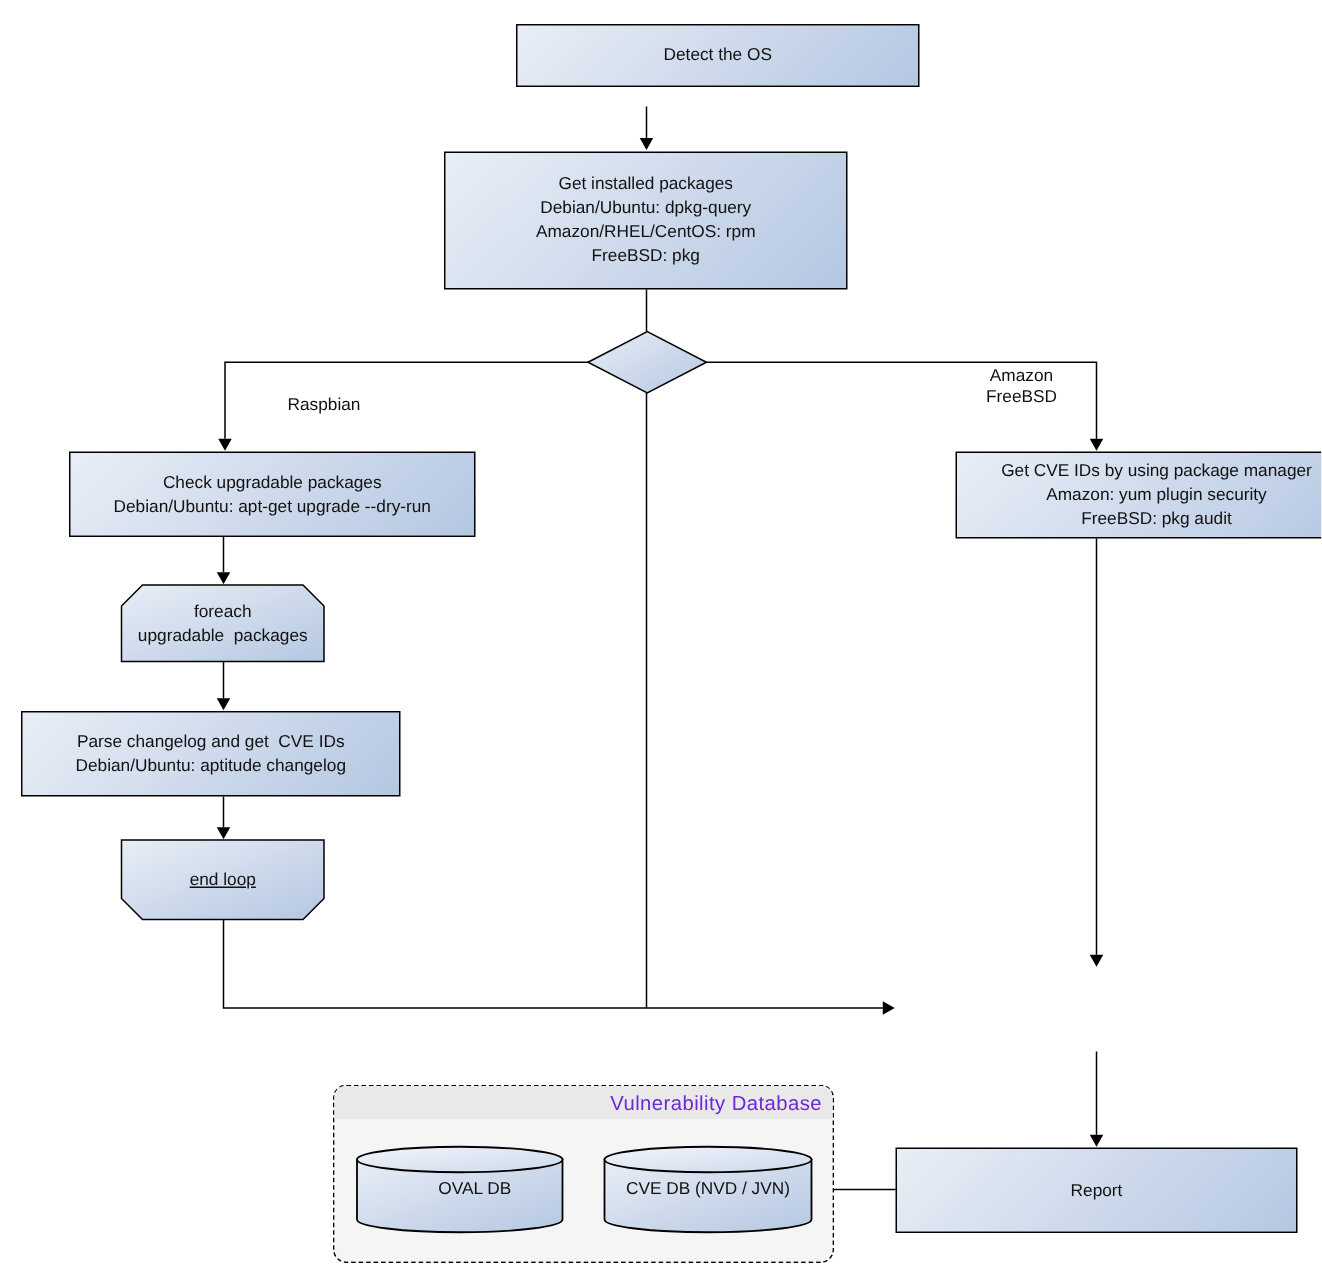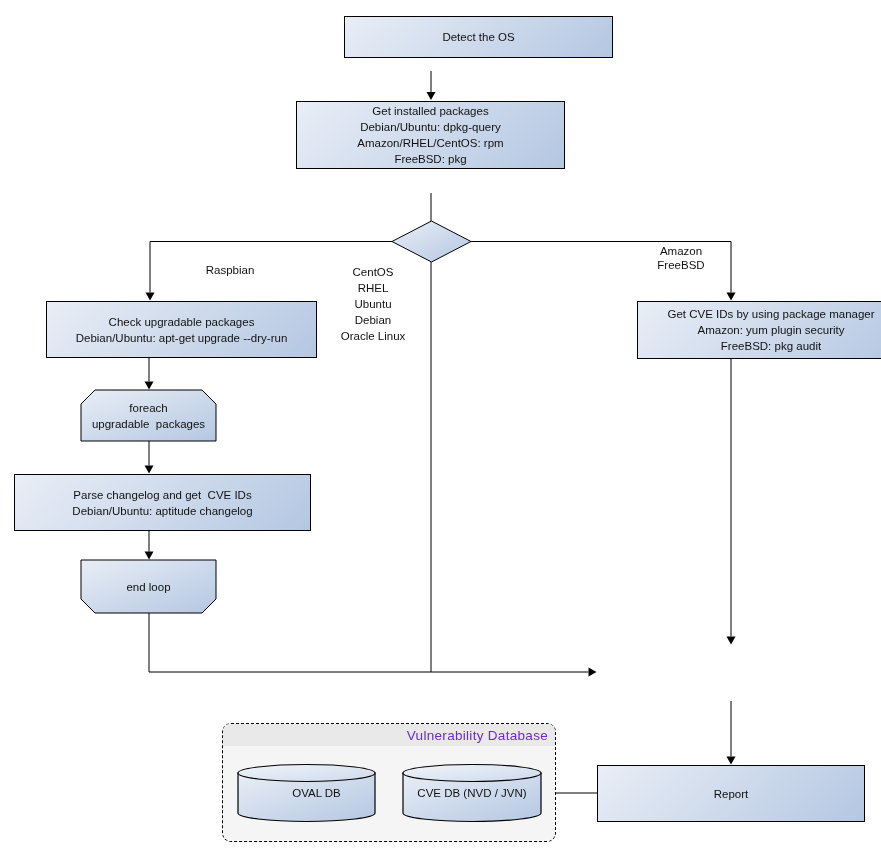--- a/index.html
+++ b/index.html
@@ -99,50 +99,45 @@
     </g>
 
     <g stroke="#000000" stroke-width="1.2">
       <path d="M403 773 v40 a69 8.5 0 0 0 138 0 v-40 z" fill="url(#gradNode)"></path>
       <ellipse cx="472" cy="773" rx="69" ry="8.5" fill="url(#gradEll)"></ellipse>
     </g>
   </svg>
 
   <div class="node" style="left:296px;top:16px;width:269px;height:42px;margin-left:48px;">Detect the OS</div>
 
-  <div class="node" style="left:296px;top:101px;width:269px;height:68px;">Get installed packages
+  <div class="node" style="left:296px;top:101px;width:269px;height:92px;">Get installed packages
 Debian/Ubuntu: dpkg-query
 Amazon/RHEL/CentOS: rpm
 FreeBSD: pkg</div>
 
   <div class="node" style="left:14px;top:301px;width:271px;height:57px;margin-left:32px;">Check upgradable packages
 Debian/Ubuntu: apt-get upgrade --dry-run</div>
 
-  <div class="node" style="left:14px;top:474px;width:297px;height:57px;">Parse changelog and get  CVE IDs
+  <div class="node" style="left:14px;top:474px;width:253px;height:57px;">Parse changelog and get  CVE IDs
 Debian/Ubuntu: aptitude changelog</div>
 
   <div class="node" style="left:597px;top:301px;width:268px;height:58px;margin-left:40px;">Get CVE IDs by using package manager
 Amazon: yum plugin security
 FreeBSD: pkg audit</div>
 
 
   <div class="node" style="left:597px;top:765px;width:268px;height:57px;">Report</div>
 
   <div class="shape-text" style="left:81px;top:390px;width:135px;height:51px;">foreach
 upgradable  packages</div>
 
-  <div class="shape-text" style="left:81px;top:560px;width:135px;height:53px;">end loop</div>
+  <div class="shape-text" style="left:81px;top:560px;width:135px;height:53px;text-decoration:underline;">end loop</div>
 
-  <div class="flabel" style="left:178px;top:263px;width:104px;">Raspbian</div>
+  <div class="flabel" style="left:164px;top:263px;width:104px;">Raspbian</div>
 
-  <div class="flabel" style="left:308px;top:264px;width:130px;line-height:16px;">CentOS
-RHEL
-Ubuntu
-Debian
-Oracle Linux</div>
 
   <div class="flabel" style="left:631px;top:244px;width:100px;line-height:14px;">Amazon
 FreeBSD</div>
 
   <div class="cyl-label" style="left:238px;top:786px;width:157px;">OVAL DB</div>
 
   <div class="cyl-label" style="left:403px;top:786px;width:138px;">CVE DB (NVD / JVN)</div>
 
 </div>
 

